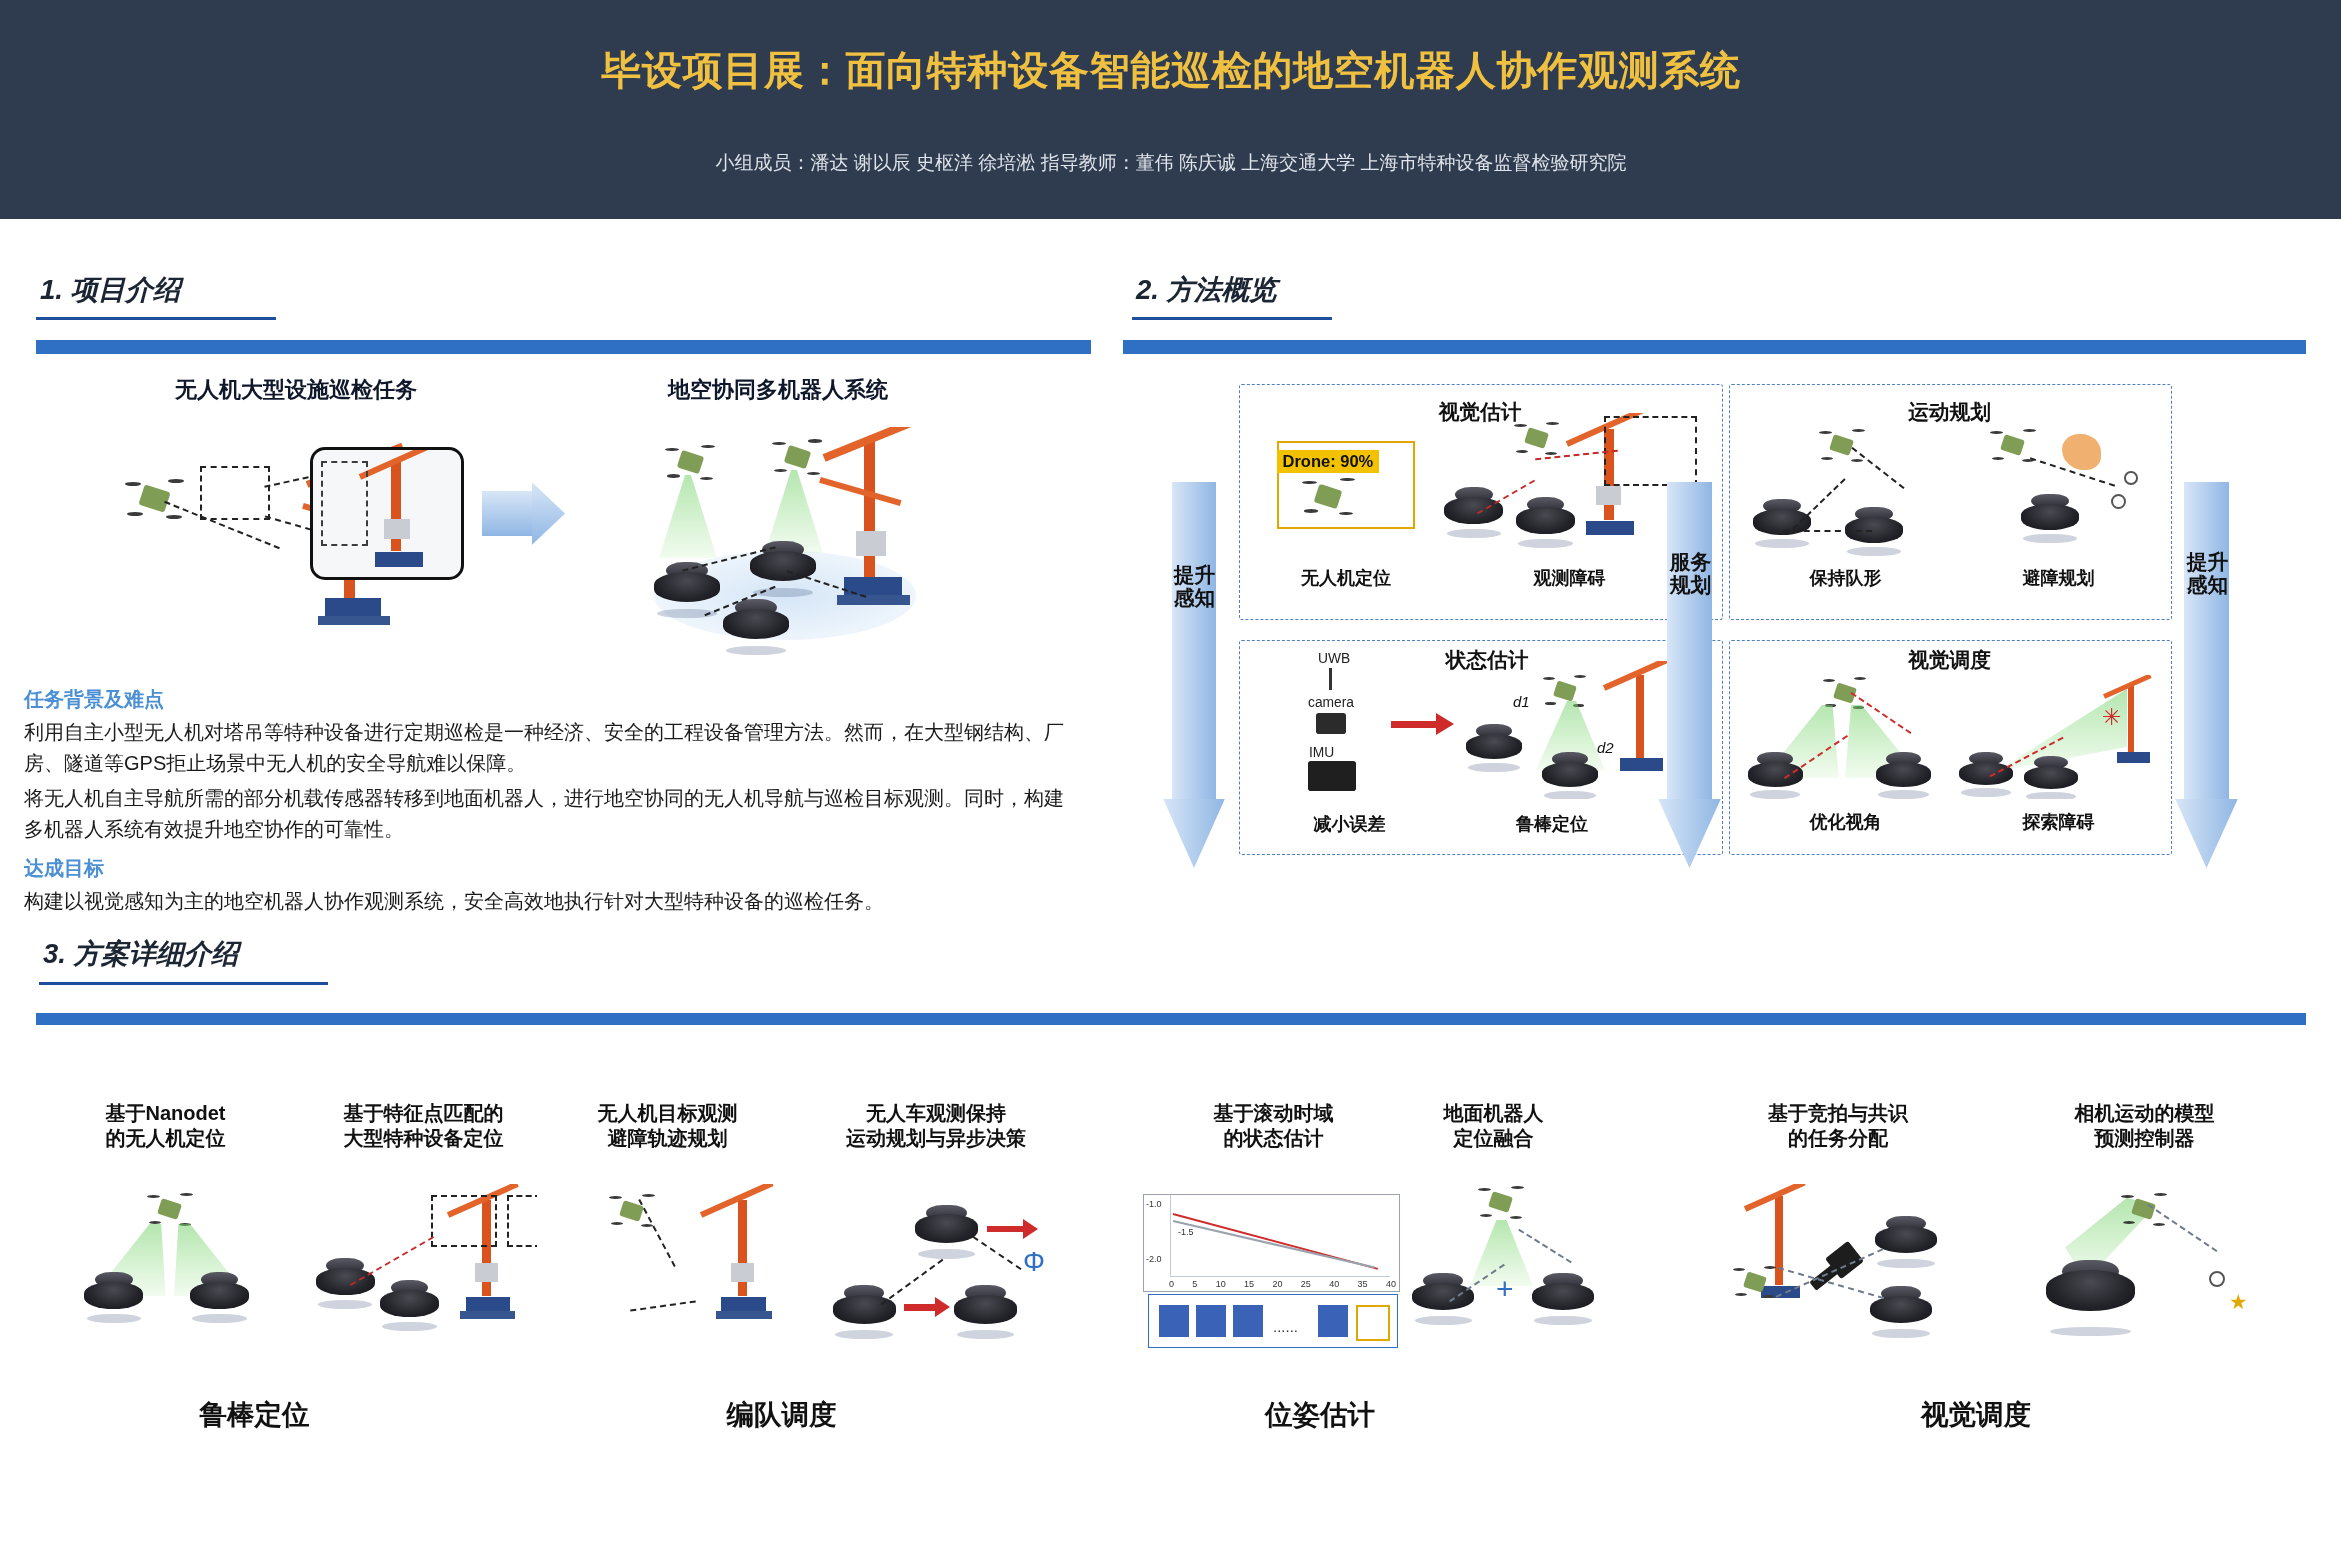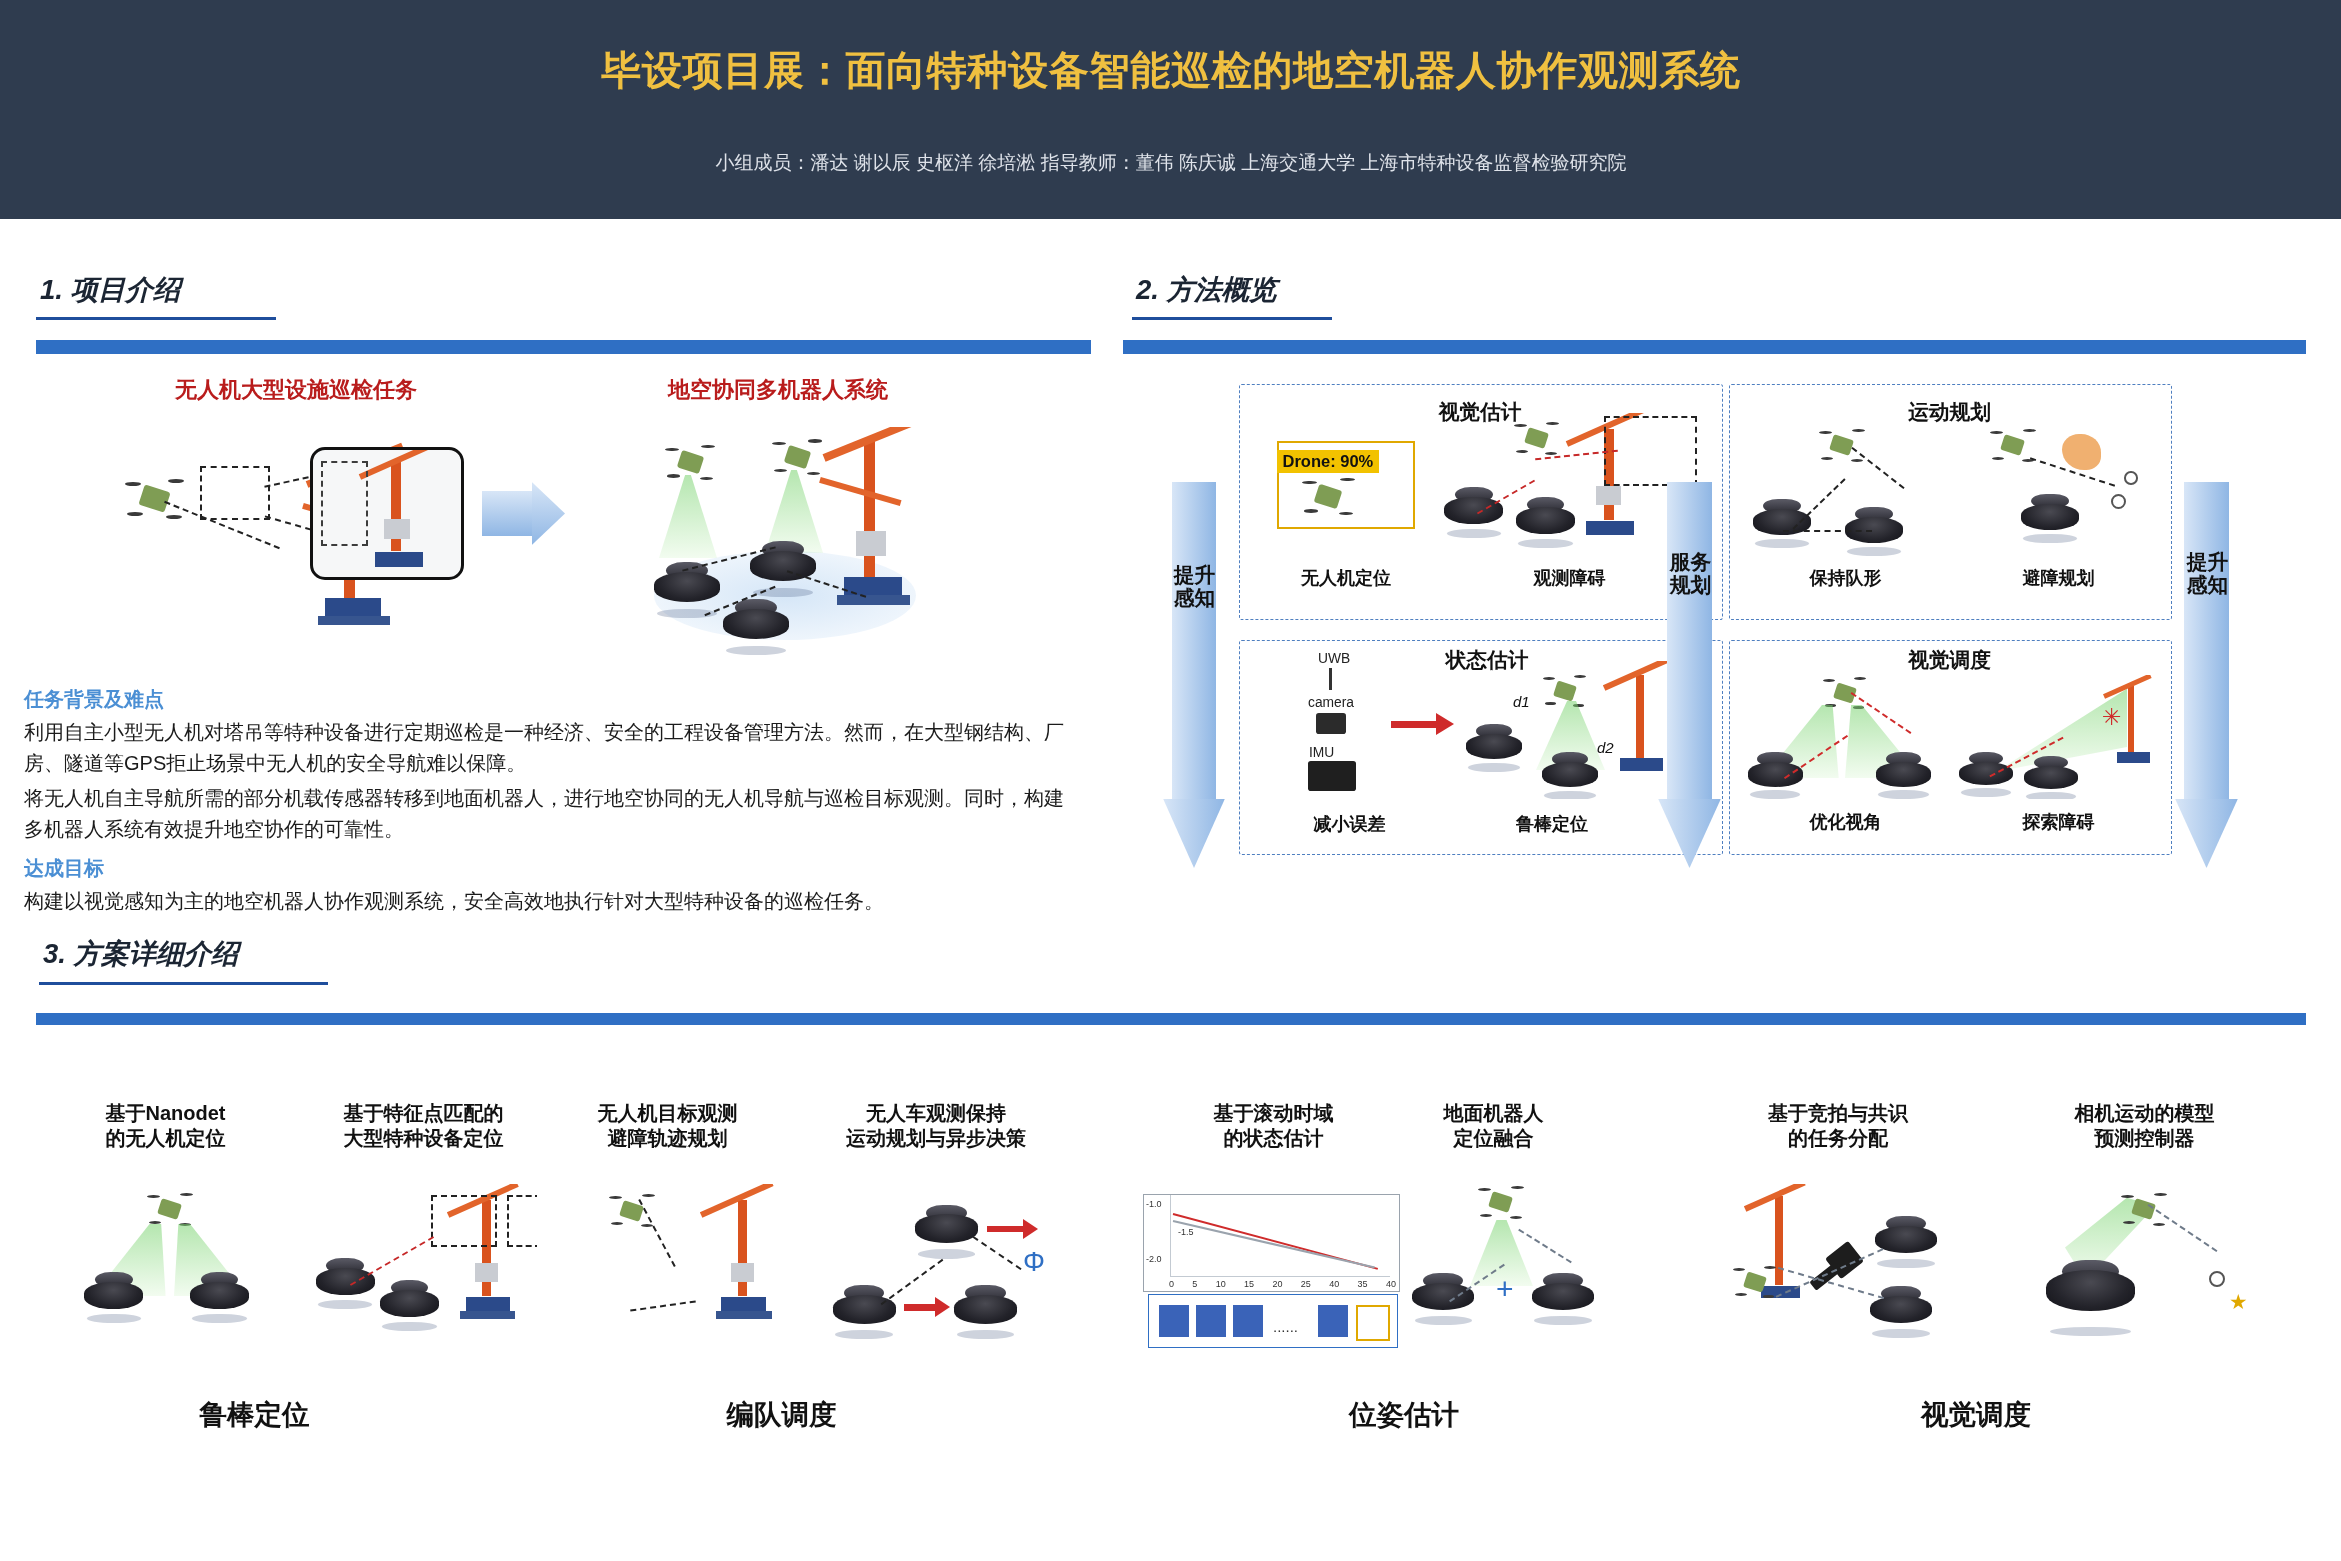--- a/index.html
+++ b/index.html
@@ -23,21 +23,21 @@
     position:absolute;left:0;top:150px;width:2342px;text-align:center;
     color:#dfe3ea;font-size:19px;font-weight:normal;
   }
   
   .sec-head{
     position:absolute;color:#1b2533;font-size:27.5px;font-weight:bold;
     font-style:italic;
   }
   .sec-underline{position:absolute;background:#1f4e9c;}
   .band{position:absolute;background:#2f6fc4;}
-  .cap{position:absolute;font-weight:bold;color:#b91c1c;text-align:center;}
+  .cap{position:absolute;font-weight:bold;color:#0f172a;text-align:center;}
   .label-blue{color:#4b8fd4;font-weight:bold;}
   .body-text{color:#1b1b1b;line-height:1.55;}
 
   
   .ill{position:absolute;overflow:hidden;}
 
   
   .robot{position:absolute;}
   .robot .base{
     position:absolute;left:0;top:9.6px;width:100%;height:58%;
@@ -618,15 +618,15 @@
       <div class="base"></div>
       <div class="shadow"></div>
     </div>
   <div class="dashline" style="left:110px;top:43px;width:83px;border-top-color:#6f7b8a;transform:rotate(34deg);"></div>
   <div style="position:absolute;left:178px;top:87px;width:12.4px;height:12.4px;border:2.1px solid #555;border-radius:50%;"></div>
   <div style="position:absolute;left:198px;top:106px;color:#e0a800;font-size:20.7px;">★</div>
 </div>
 
 <div class="pl-group" style="left:151px;top:1397px;width:207px;">鲁棒定位</div>
 <div class="pl-group" style="left:678px;top:1397px;width:207px;">编队调度</div>
-<div class="pl-group" style="left:1280px;top:1397px;width:248px;">位姿估计</div>
+<div class="pl-group" style="left:1196px;top:1397px;width:248px;">位姿估计</div>
 <div class="pl-group" style="left:1866px;top:1397px;width:220px;">视觉调度</div>
 
 
 </body></html>

